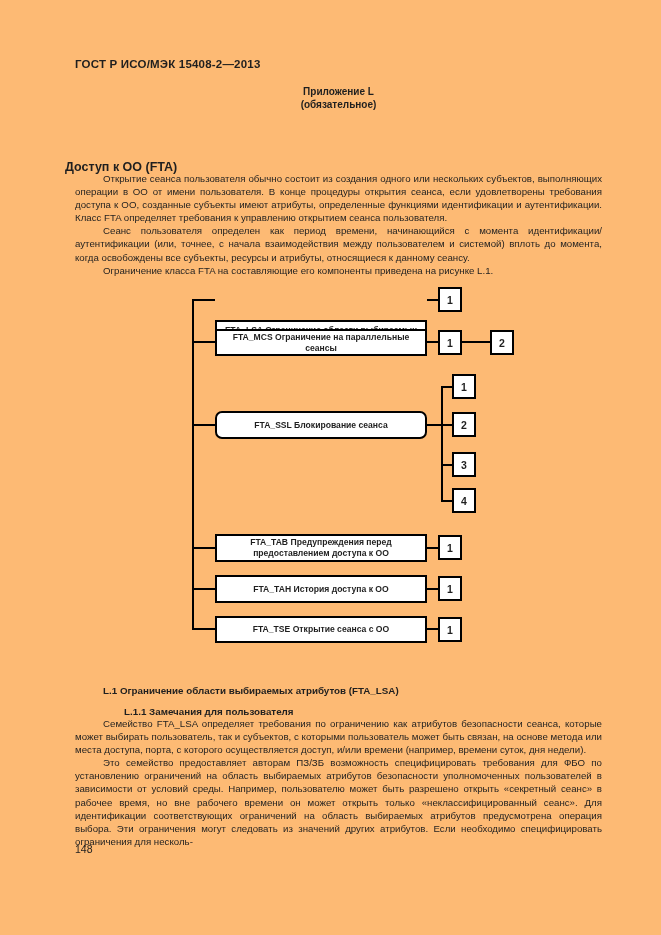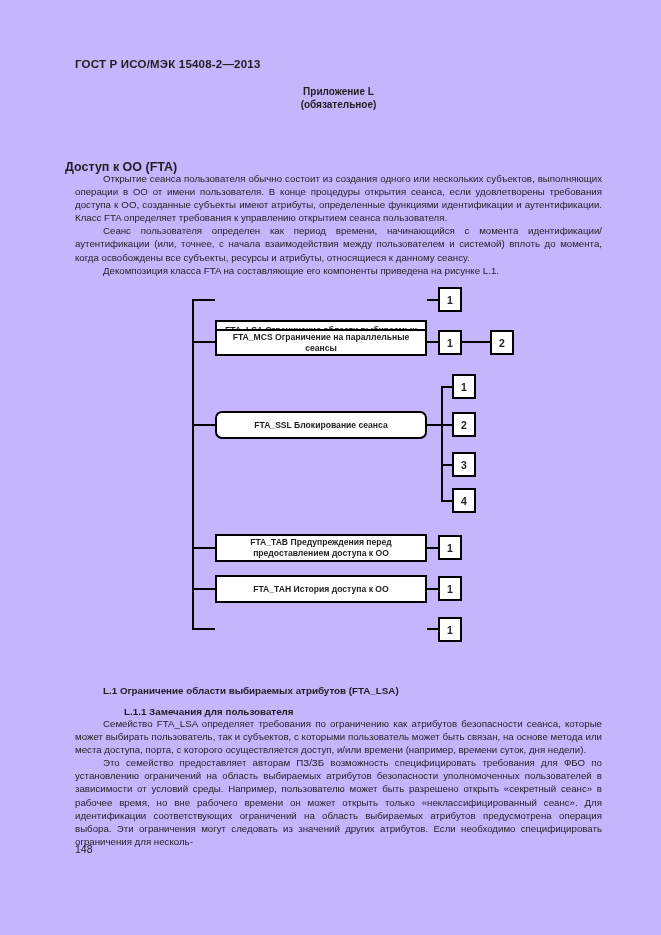--- a/index.html
+++ b/index.html
@@ -1,19 +1,19 @@
 <!DOCTYPE html>
 <html><head>
 <meta charset="utf-8">
 <style>
   html, body { margin: 0; padding: 0; background: #e8e8e8; }
   .page {
     position: relative;
     width: 661px; height: 935px;
-    background: #c4b5fd;
+    background: #fdba74;
     font-family: "Liberation Sans", sans-serif;
     color: #1f1f1f;
     overflow: hidden;
   }
   .doc-header {
     position: absolute; left: 75px; top: 58px;
     font-size: 11.5px; font-weight: bold; letter-spacing: 0.2px;
   }
   .annex-label {
     position: absolute; left: 75px; top: 86px; width: 527px;
@@ -70,39 +70,40 @@
 <div class="page">
 
   <div class="doc-header">ГОСТ Р ИСО/МЭК 15408-2—2013</div>
   <div class="annex-label">Приложение L</div>
   <div class="annex-type">(обязательное)</div>
   <div class="class-title">Доступ к ОО (FTA)</div>
 
   <div class="bodytext intro">
     <p>Открытие сеанса пользователя обычно состоит из создания одного или нескольких субъектов, выполняющих операции в ОО от имени пользователя. В конце процедуры открытия сеанса, если удовлетворены требования доступа к ОО, созданные субъекты имеют атрибуты, определенные функциями идентификации и аутентификации. Класс FTA определяет требования к управлению открытием сеанса пользователя.</p>
     <p>Сеанс пользователя определен как период времени, начинающийся с момента идентификации/аутентификации (или, точнее, с начала взаимодействия между пользователем и системой) вплоть до момента, когда освобождены все субъекты, ресурсы и атрибуты, относящиеся к данному сеансу.</p>
-    <p>Декомпозиция класса FTA на составляющие его компоненты приведена на рисунке L.1.</p>
+    <p>Ограничение класса FTA на составляющие его компоненты приведена на рисунке L.1.</p>
   </div>
 
   <div class="diagram">
 
     <div class="vline" style="left:192px; top:299px; width:2px; height:331px;"></div>
 
     <div class="hline" style="left:192px; top:299px; width:23px; height:2px;"></div>
     <div class="hline" style="left:192px; top:341px; width:23px; height:2px;"></div>
     <div class="hline" style="left:192px; top:424px; width:23px; height:2px;"></div>
     <div class="hline" style="left:192px; top:547px; width:23px; height:2px;"></div>
     <div class="hline" style="left:192px; top:588px; width:23px; height:2px;"></div>
     <div class="hline" style="left:192px; top:628px; width:23px; height:2px;"></div>
 
     <div class="fam-box" style="top:285px; height:31px;margin-top:35px;">FTA_LSA Ограничение области выбираемых атрибутов</div>
     <div class="fam-box" style="top:329px; height:27px;">FTA_MCS Ограничение на параллельные сеансы</div>
     <div class="fam-box" style="top:411px; height:28px;border-radius:7px;">FTA_SSL Блокирование сеанса</div>
     <div class="fam-box" style="top:534px; height:28px;">FTA_TAB Предупреждения перед предоставлением доступа к ОО</div>
     <div class="fam-box" style="top:575px; height:28px;">FTA_TAH История доступа к ОО</div>
+    <div class="fam-box" style="top:616px; height:27px;">FTA_TSE Открытие сеанса с ОО</div>
 
     <div class="hline" style="left:427px; top:299px; width:11px; height:2px;"></div>
     <div class="comp-box" style="left:438px; top:287px;">1</div>
 
     <div class="hline" style="left:427px; top:341px; width:11px; height:2px;"></div>
     <div class="comp-box" style="left:438px; top:330px;">1</div>
     <div class="hline" style="left:462px; top:341px; width:28px; height:2px;"></div>
     <div class="comp-box" style="left:490px; top:330px;">2</div>
 
     <div class="hline" style="left:427px; top:424px; width:25px; height:2px;"></div>

